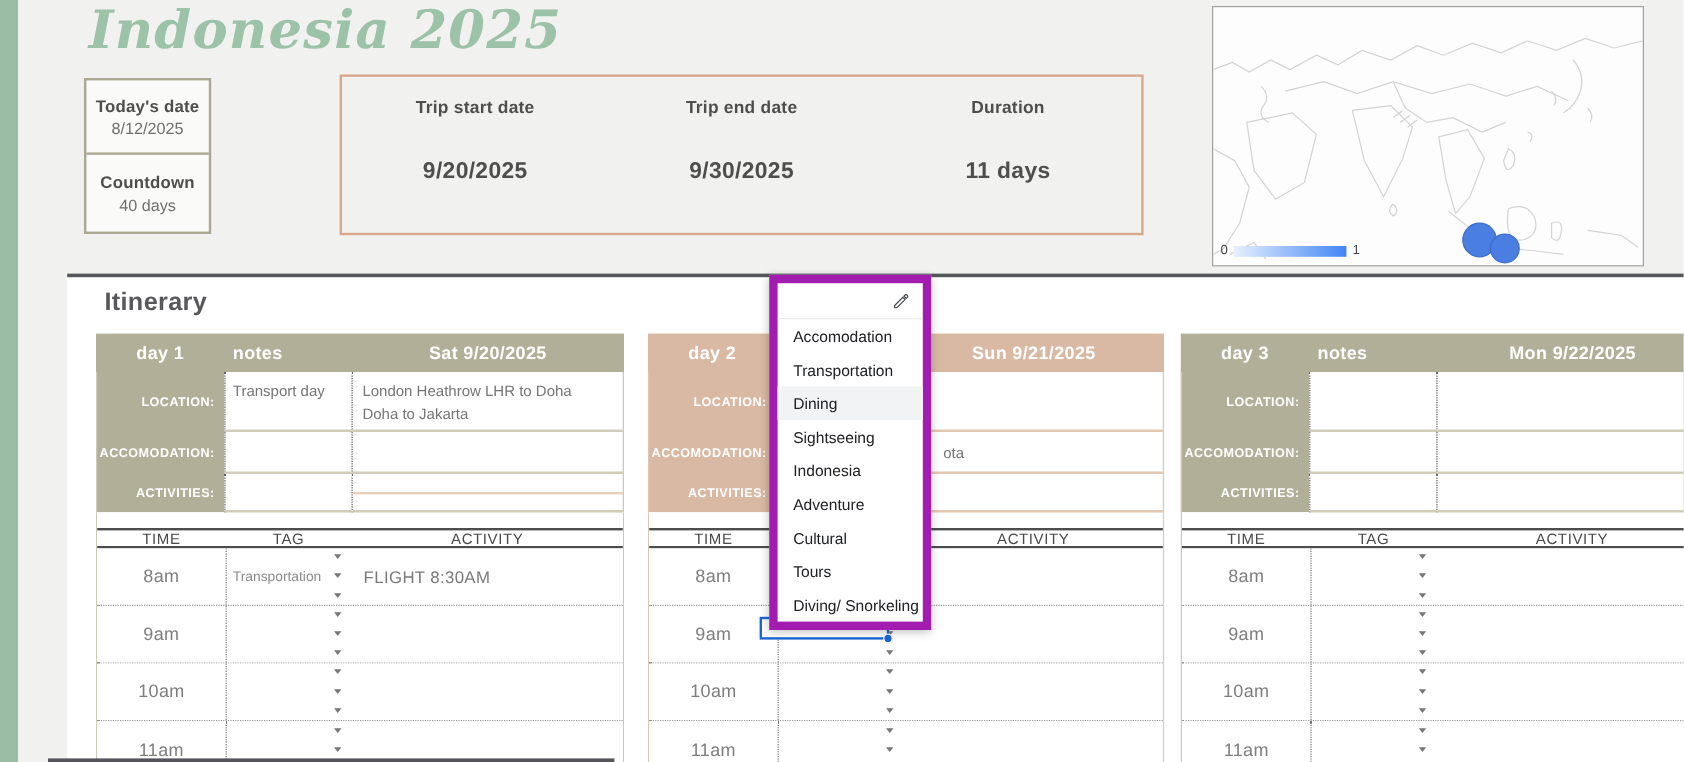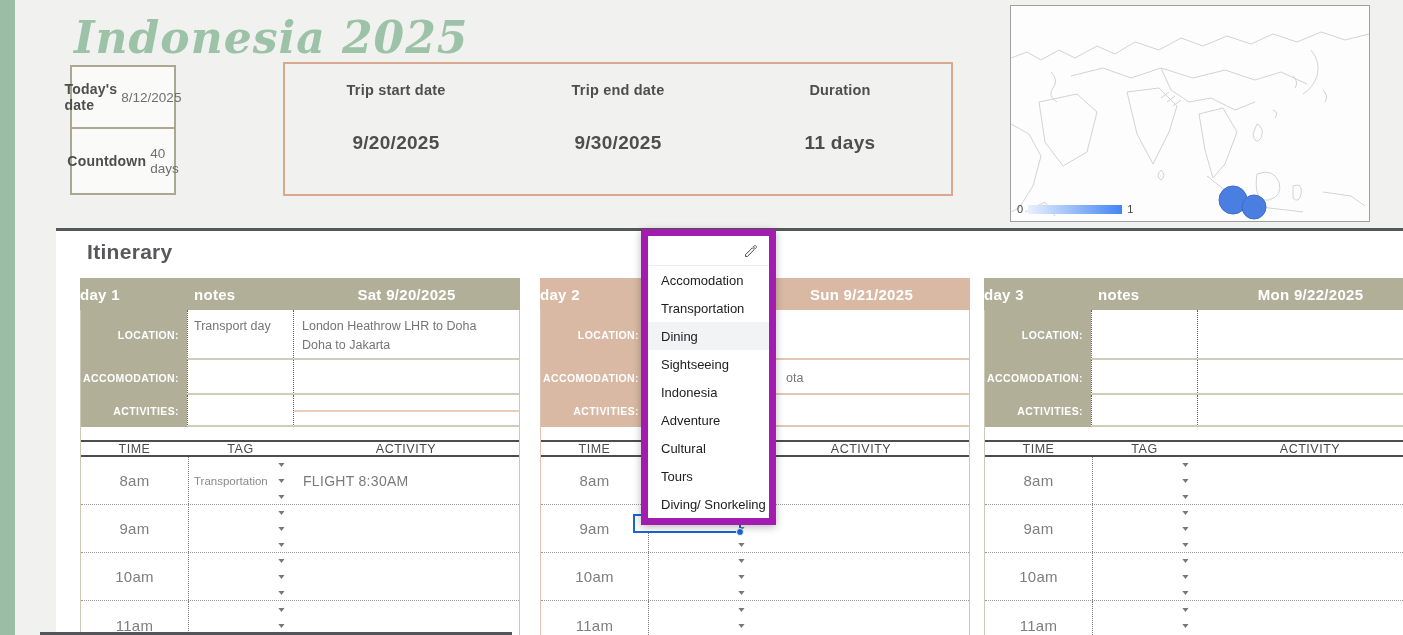--- a/index.html
+++ b/index.html
@@ -7,31 +7,31 @@
     position:relative; width:1403px; height:635px; overflow:hidden;
     background:#F1F1EF; font-family:"Liberation Sans",sans-serif;
   }
   *{box-sizing:border-box;}
 
   
   .side-stripe{position:absolute;left:0;top:0;width:15px;height:100%;background:#9BBDA6;}
 
   
   .sheet-title{
-    position:absolute;left:74px;top:12px;
+    position:absolute;left:74px;top:0px;
     font-family:"DejaVu Serif",serif;font-style:italic;font-weight:bold;
     font-size:44px;color:#9CC2A8;letter-spacing:1px;
   }
 
   
   .today-box{
     position:absolute;left:70px;top:65px;width:106px;height:130px;
     border:2px solid #A9A891;background:#FAFAF8;
   }
-  .tb-cell{height:64px;display:flex;flex-direction:row;align-items:center;justify-content:center;gap:4px;}
+  .tb-cell{height:64px;display:flex;flex-direction:column;align-items:center;justify-content:center;gap:4px;}
   .tb-cell:first-child{border-bottom:2px solid #A9A891;height:62px;}
   .tb-label{font-weight:bold;font-size:14px;color:#4E4E4E;letter-spacing:.2px;}
   .tb-value{font-size:13.5px;color:#6F6F6F;}
 
   
   .trip-box{
     position:absolute;left:283px;top:62px;width:670px;height:134px;
     border:2px solid #D9A98F;display:flex;
   }
   .trip-col{flex:1;position:relative;text-align:center;}
@@ -55,21 +55,21 @@
   }
   .itin-heading{position:absolute;left:31px;top:9px;font-size:21px;font-weight:bold;color:#58585B;letter-spacing:.3px;}
 
   
   .day-table{position:absolute;top:47px;width:440px;}
   .theme-olive{--hdr:#B2AF99;--line:#CFCCBA;--side:#CCC9B8;}
   .theme-salmon{--hdr:#D9B9A4;--line:#E2C7B3;--side:#DFC5B1;}
 
   .day-header{height:32px;display:flex;align-items:center;background:var(--hdr);
     color:#fff;font-weight:bold;font-size:15px;letter-spacing:.3px;}
-  .dh-day{width:107px;text-align:left;}
+  .dh-day{width:107px;text-align:center;}
   .dh-notes{width:106px;padding-left:7px;}
   .dh-date{flex:1;text-align:center;}
 
   .day-upper{background:var(--hdr);border-left:1px solid var(--side);border-right:1px solid var(--side);}
   .u-row{display:flex;}
   .u-label{width:106px;color:#fff;font-weight:bold;font-size:10.5px;letter-spacing:.4px;
     display:flex;align-items:center;justify-content:flex-end;padding-right:8px;}
   .u-notes{width:106px;background:#fff;border-left:1px dotted #666;border-bottom:2px solid var(--line);
     padding:9px 4px 0 6px;font-size:12.5px;color:#757575;}
   .u-date{flex:1;background:#fff;border-left:1px dotted #666;border-bottom:2px solid var(--line);

